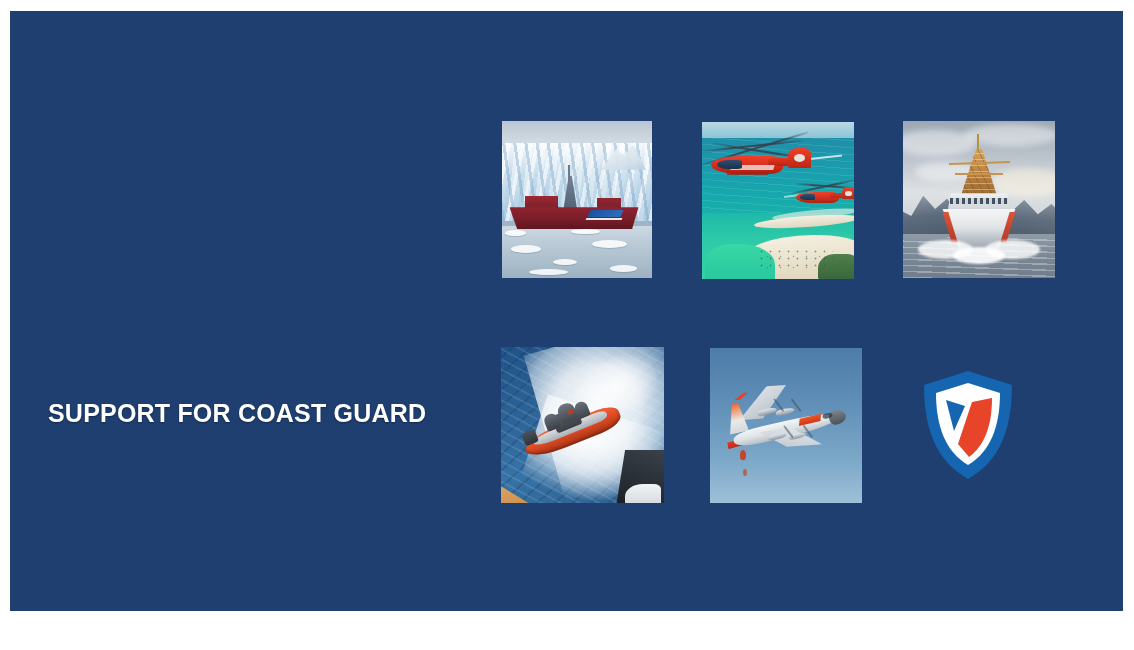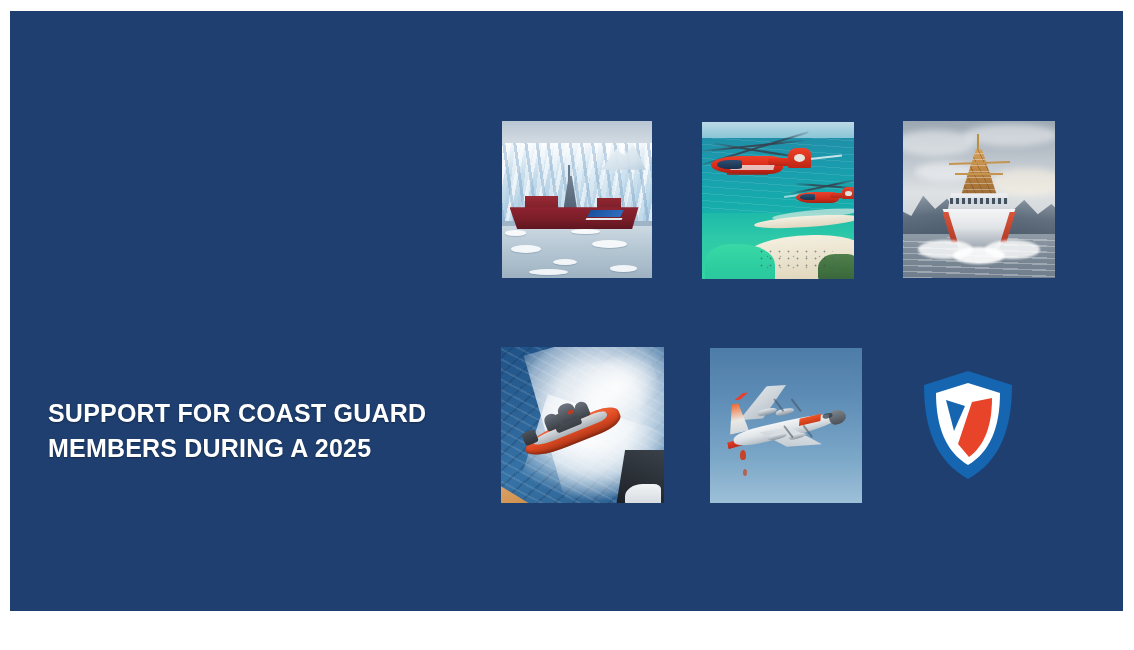--- a/index.html
+++ b/index.html
@@ -540,21 +540,20 @@
 </style>
 </head>
 <body>
 
 <div id="slide-canvas" style="background: rgb(255, 255, 255);">
 
   <div id="slide" style="background: rgb(30, 63, 112);">
 
     <div id="headline" style="color: rgb(255, 255, 255);">
       <span class="hl-line">SUPPORT FOR COAST GUARD</span>
-      <span class="hl-line">MEMBERS DURING A 2025</span>
     </div>
 
     <div class="tile" id="tile-icebreaker">
       <div class="ph ph-icebreaker">
         <div class="ib-sky"></div>
         <div class="ib-glacier"></div>
         <div class="ib-peak"></div>
         <div class="ib-water"></div>
         <div class="ib-floe ib-f6"></div>
         <div class="ib-floe ib-f7"></div>

